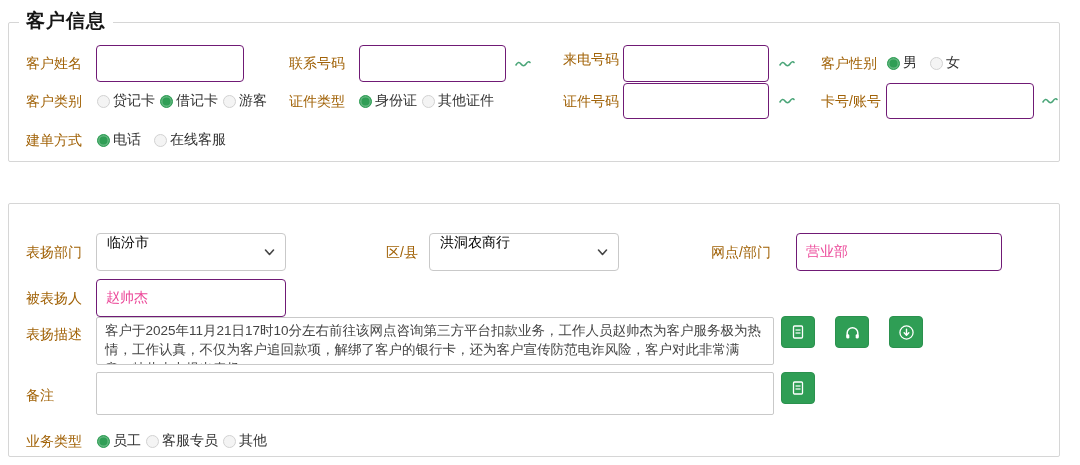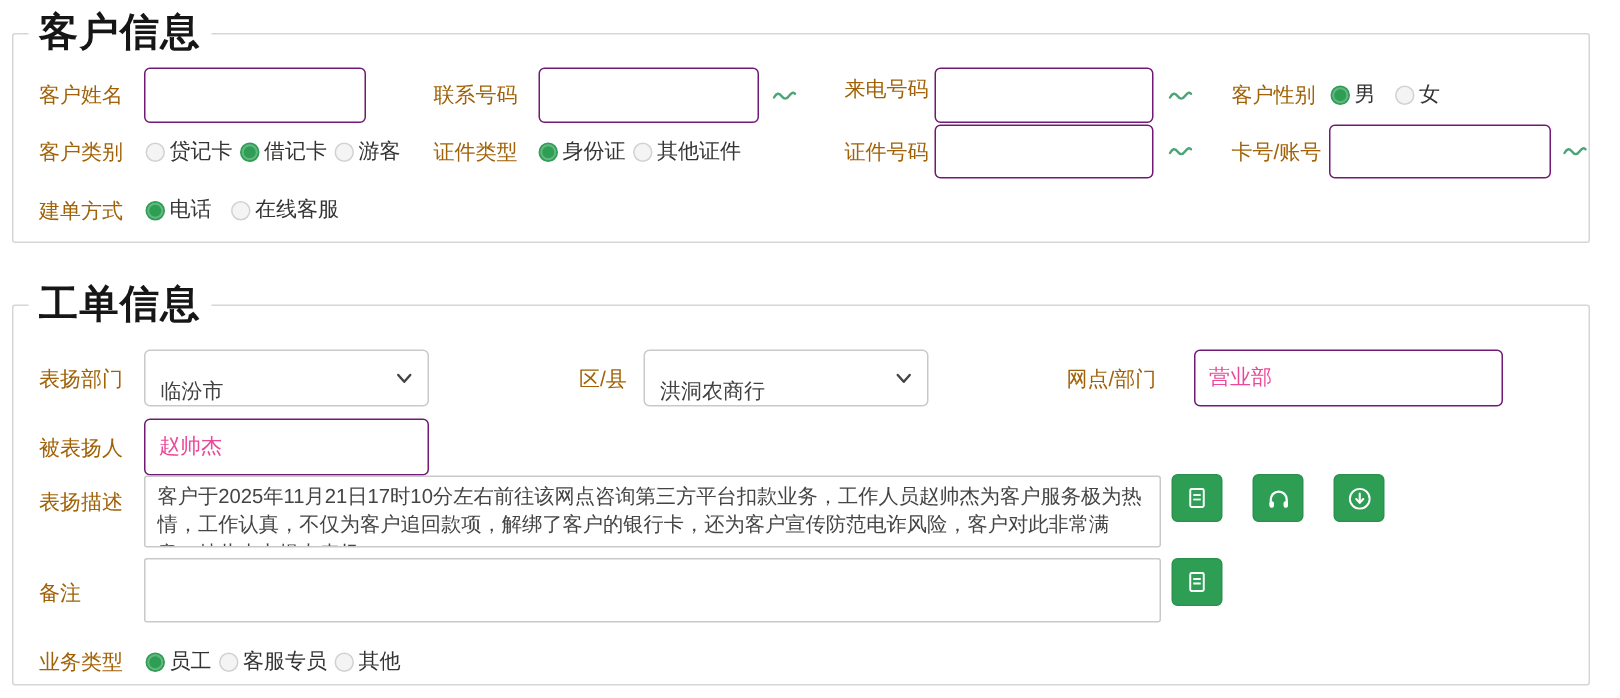--- a/index.html
+++ b/index.html
@@ -17,21 +17,21 @@
     border-radius: 2px;
     background: #fff;
   }
   .fs1 { left: 8px; top: 22px; width: 1052px; height: 140px; }
   .fs2 { left: 8px; top: 203px; width: 1052px; height: 254px; }
   .legend {
     position: absolute;
     top: -15px; left: 10px;
     background: #fff;
     padding: 0 7px;
-    font-size: 26px;
+    font-size: 19px;
     font-weight: bold;
     color: #161616;
     letter-spacing: 1px;
     line-height: 26px;
   }
   .lbl {
     position: absolute;
     font-size: 14px;
     color: #a16207;
     line-height: 16px;
@@ -47,23 +47,23 @@
     color: #ec4899;
     padding: 0 9px;
     outline: none;
   }
   .sel {
     position: absolute;
     border: 1px solid #c9c9c9;
     border-radius: 4px;
     background: #fff;
     font-size: 14px;
-    color: #404040;
+    color: #000000;
     display: flex;
-    align-items: flex-end;
+    align-items: flex-start;
     padding: 0 26px 0 10px;
     cursor: pointer;
   }
   .sel .chev { position: absolute; right: 10px; top: 50%; margin-top: -5px; }
   .ta {
     position: absolute;
     border: 1px solid #c9c9c9;
     border-radius: 2px;
     background: #fff;
     font-family: "Liberation Sans", sans-serif;
@@ -189,21 +189,20 @@
       <span class="radio-txt">电话</span>
     </span>
     <span class="radio-opt">
       <span class="radio"></span>
       <span class="radio-txt">在线客服</span>
     </span>
   </div>
 </div>
 
 <div class="fieldset fs2">
-  <div class="legend">工单信息</div>
 
   <div class="lbl" style="left:17px;top:40px">表扬部门</div>
   <div class="sel" style="left:87px;top:29px;width:190px;height:38px">
     <span>临汾市</span>
     <svg class="chev" width="11" height="10" viewBox="0 0 11 10">
       <path d="M1.5 3 L5.5 7.5 L9.5 3" fill="none" stroke="#444" stroke-width="1.6" stroke-linecap="round" stroke-linejoin="round"></path>
     </svg>
   </div>
 
   <div class="lbl" style="left:377px;top:40px">区/县</div>

